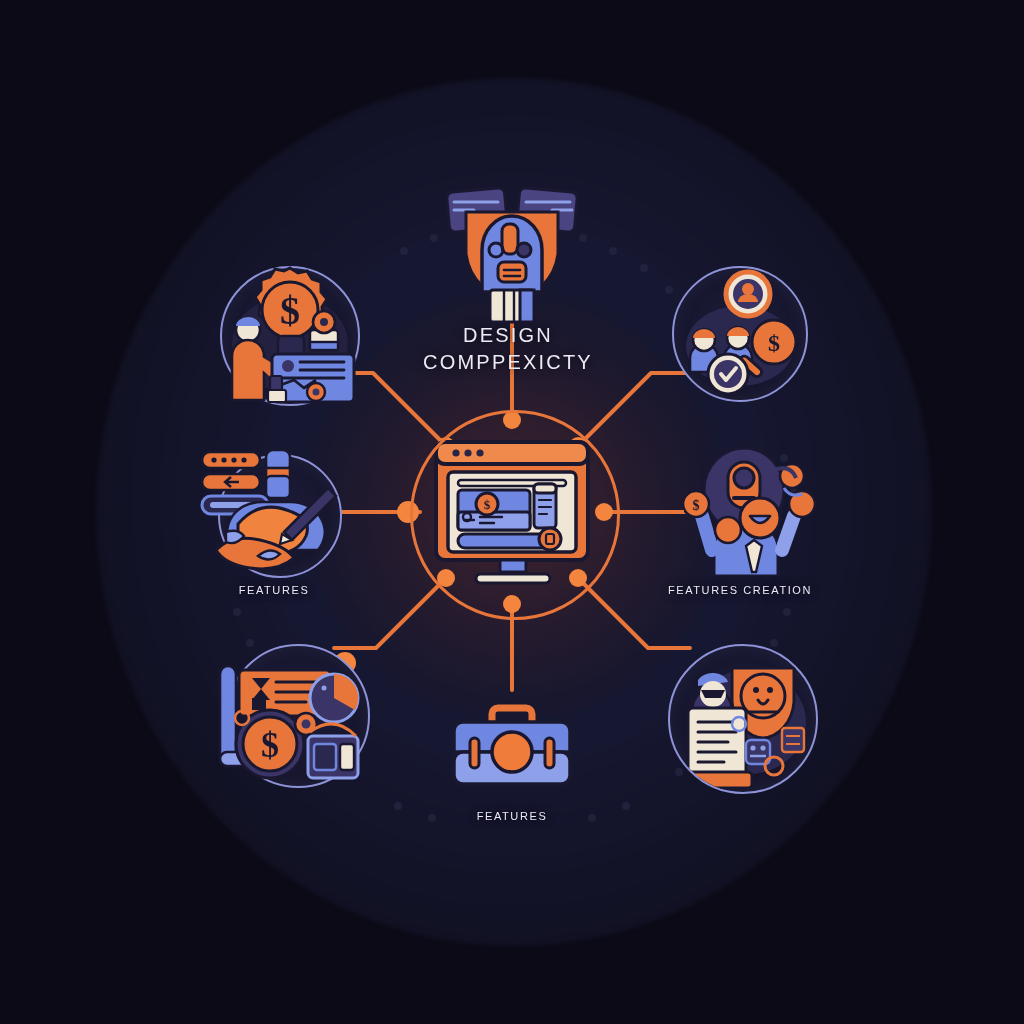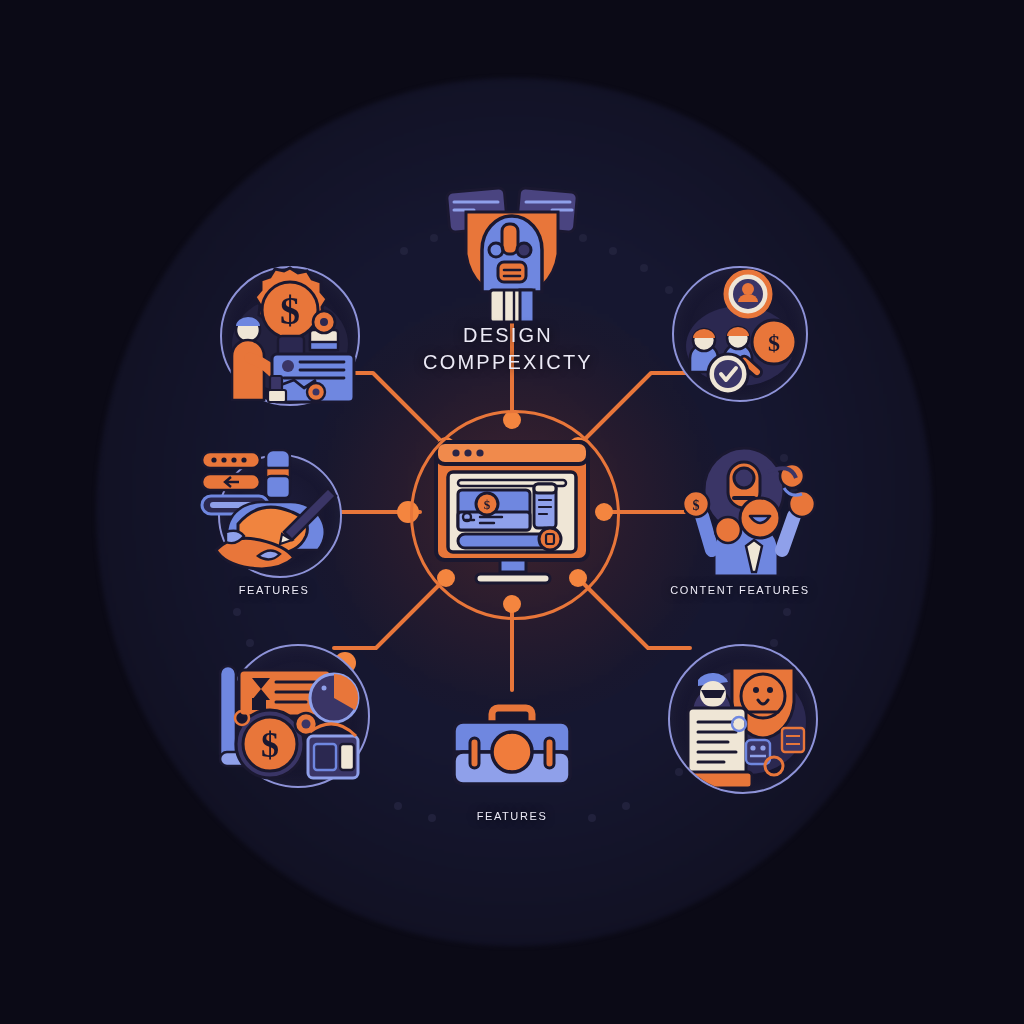--- a/index.html
+++ b/index.html
@@ -236,21 +236,21 @@
 
       <circle cx="12" cy="58" r="13" fill="#e8763a" stroke="#1a1830" stroke-width="2.6"></circle>
       <text x="12" y="64" font-size="14" fill="#1a1830" text-anchor="middle" font-family="Liberation Serif, serif" font-weight="bold">$</text>
       <circle cx="44" cy="84" r="13" fill="#e8763a" stroke="#1a1830" stroke-width="2.6"></circle>
       <circle cx="118" cy="58" r="13" fill="#e8763a" stroke="#1a1830" stroke-width="2.6"></circle>
       <circle cx="108" cy="30" r="12" fill="#e8763a" stroke="#1a1830" stroke-width="2.6"></circle>
       <path d="M100,42 q6,10 18,6" stroke="#6f87e0" stroke-width="3" fill="none"></path>
       <path d="M84,26 q22,-10 28,6" stroke="#3a3566" stroke-width="4" fill="none"></path>
     </svg>
   </div>
-  <div class="label" style="left:580px;top:583px;">CONTENT FEATURES</div>
+  <div class="label" style="left:580px;top:583px;">FEATURES CREATION</div>
 
   <div class="node" style="left:668px;top:644px;width:150px;height:150px;">
     <div class="node-circle" style="left:0;top:0;width:146px;height:146px;">
       <svg width="146" height="146" viewBox="0 0 146 146">
         <ellipse cx="78" cy="76" rx="58" ry="52" fill="#2b2850"></ellipse>
 
         <path d="M22,66 a20,24 0 0 1 40,0 v22 h-40 z" fill="#3a3566" stroke="#1a1830" stroke-width="2.4"></path>
         <path d="M28,34 a16,12 0 0 1 30,2 l-30,4 z" fill="#6f87e0"></path>
         <circle cx="43" cy="48" r="13" fill="#efe6d6"></circle>
         <path d="M31,44 h24 l-4,8 h-16 z" fill="#1a1830"></path>

